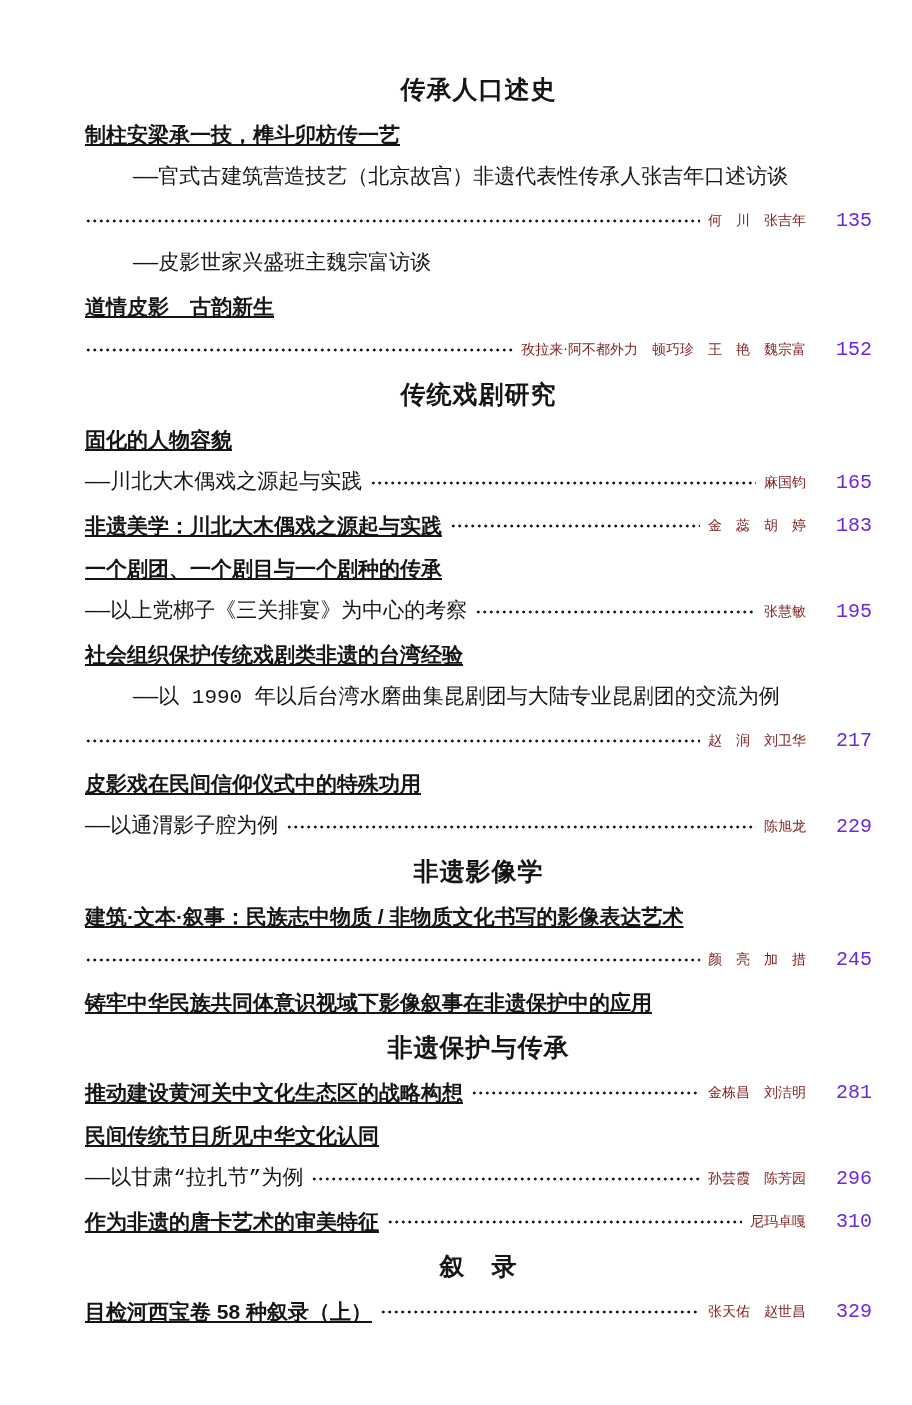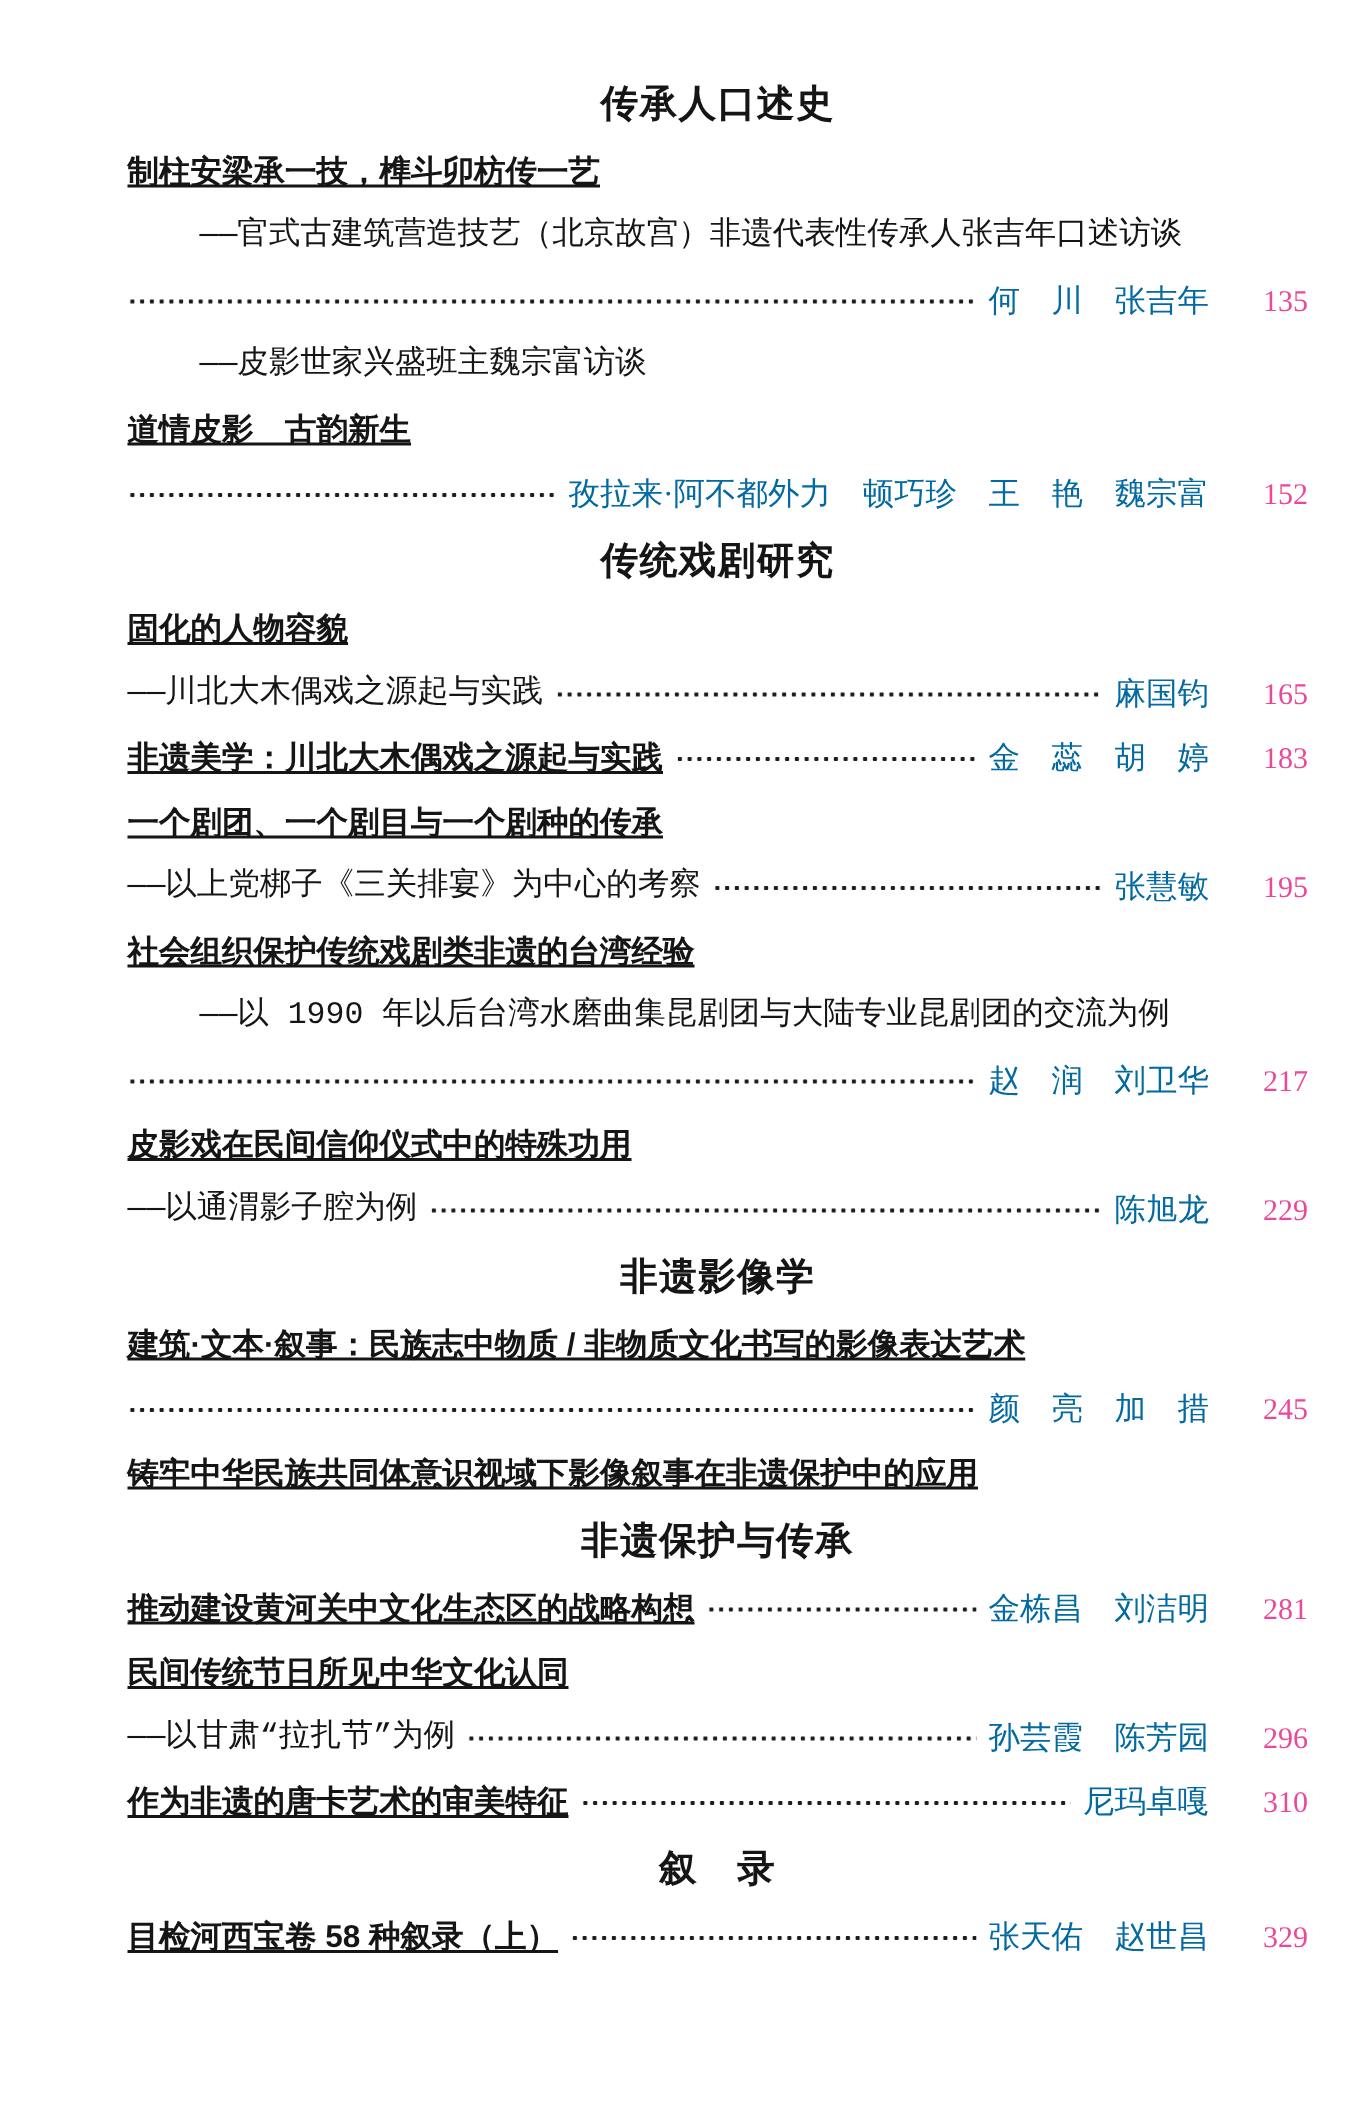--- a/index.html
+++ b/index.html
@@ -7,21 +7,21 @@
     padding: 0;
     width: 912px;
     height: 1405px;
     background: #ffffff;
     overflow: hidden;
   }
   .page {
     box-sizing: border-box;
     width: 912px;
     height: 1405px;
-    padding: 46px 40px 0 85px;
+    padding: 66px 40px 0 85px;
     background: #ffffff;
     color: #151515;
     font-family: "Liberation Sans", sans-serif;
   }
   .row {
     display: flex;
     align-items: center;
     height: 43px;
     font-size: 21px;
     line-height: 1;
@@ -51,30 +51,30 @@
     margin: 0 8px 0 8px;
     background-image: radial-gradient(circle, #1c1c1c 1.35px, rgba(0,0,0,0) 1.7px);
     background-size: 6.5px 12px;
     background-repeat: repeat-x;
     background-position: left center;
     align-self: center;
   }
   .row.leaderline .leader { margin-left: 0; }
   .authors {
     font-family: "Liberation Serif", serif;
-    font-size: 21px;
-    color: #0369a1;
+    font-size: 14px;
+    color: #7f1d1d;
   }
   .pagenum {
-    font-family: Liberation Serif, serif;
+    font-family: Liberation Mono, monospace;
     font-size: 20px;
     margin-left: 24px;
     min-width: 42px;
     text-align: right;
-    color: #ec4899;
+    color: #6d28d9;
   }
 </style>
 </head>
 <body>
 
 <div class="page">
   <div id="toc">
       <div class="row section">传承人口述史</div>
       <div class="row title">
         <span class="txt-title">制柱安梁承一技，榫斗卯枋传一艺</span>

